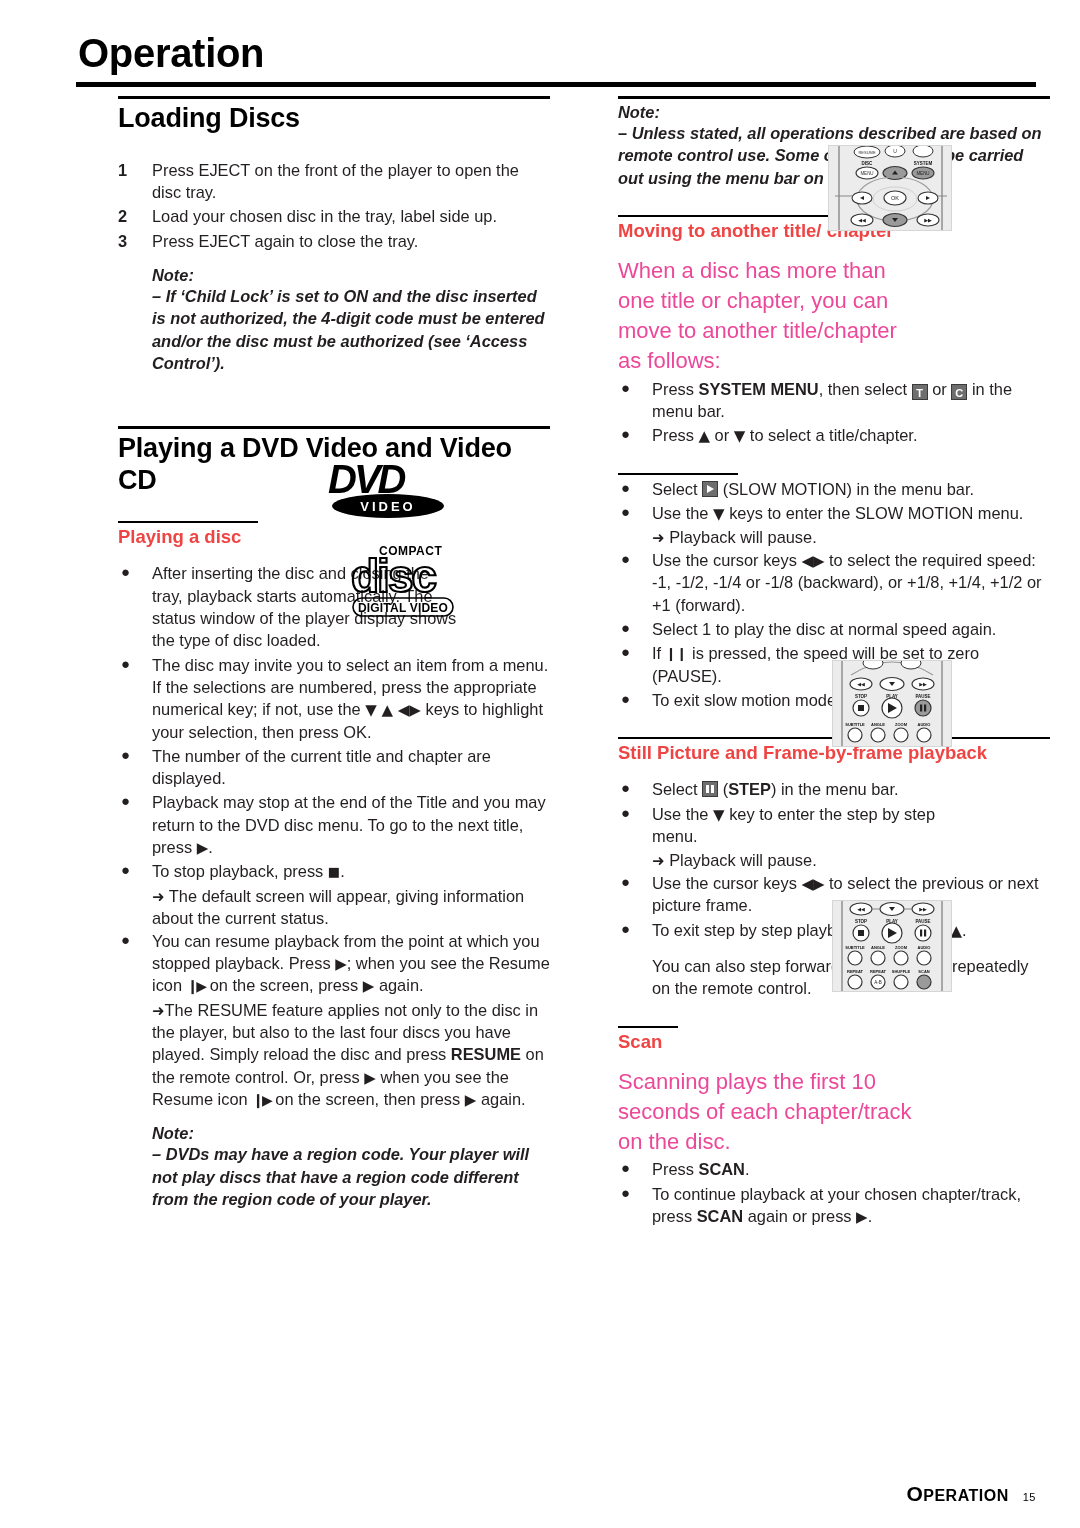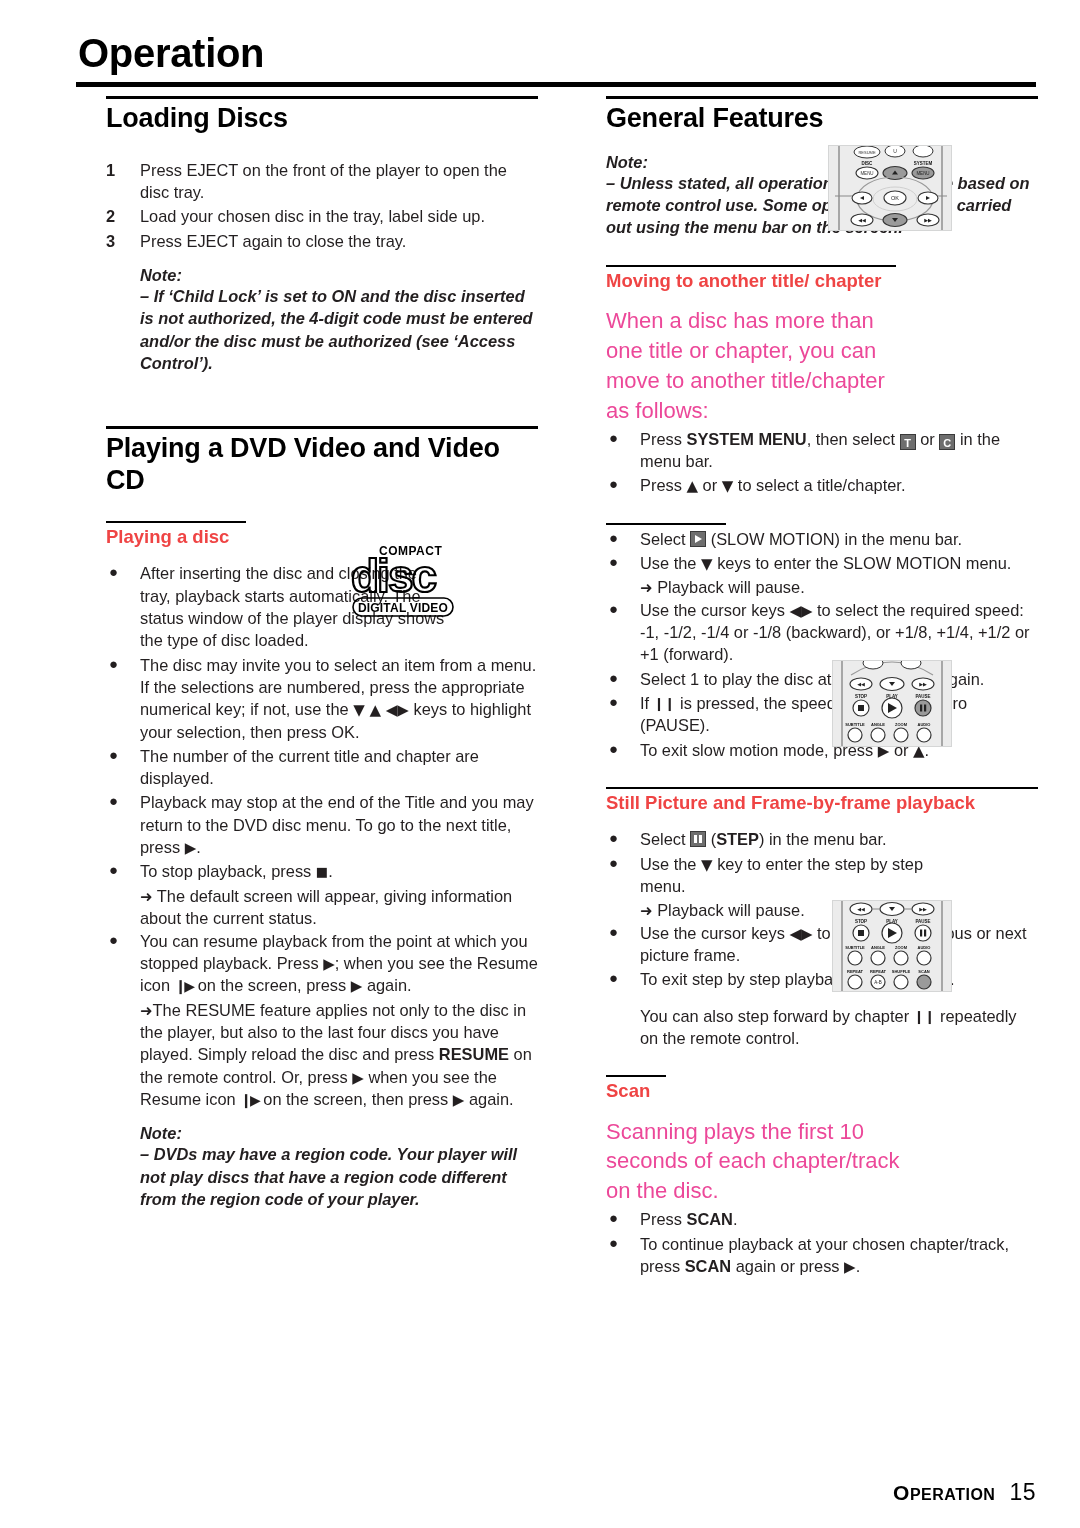--- a/index.html
+++ b/index.html
@@ -41,20 +41,21 @@
     width: 960px;
     height: 5px;
     background: #000;
   }
 
   
   .col {
     position: absolute;
     top: 96px;
     width: 432px;
+    margin-left: 12px;
   }
   .col-left  { left: 90px; }
   .col-right { left: 590px; }
 
   
   .h1-rule {
     height: 3px;
     background: #000;
     width: 100%;
     margin: 0 0 4px 0;
@@ -237,21 +238,21 @@
   .footer {
     position: absolute;
     right: 60px;
     bottom: 22px;
     font-size: 17px;
     font-weight: bold;
     letter-spacing: 0.5px;
     color: #000;
   }
   .footer .sc { font-size: 21px; }
-  .footer .pg { font-weight: normal; font-size: 23px; margin-left: 14px;}
+  .footer .pg { font-weight: normal; font-size: 11px; margin-left: 14px;}
 </style>
 </head>
 <body>
 
 <div class="page">
 
   <div class="page-title">Operation</div>
   <div class="title-rule"></div>
 
   <div class="col col-left">
@@ -331,35 +332,43 @@
         <span>on the screen, then press</span>
         <span class="g-lg">▶</span>
         <span>again.</span>
       </div>
 
       <div class="note-label plain-ind">Note:</div>
       <p class="note plain-ind">–  DVDs may have a region code. Your player will not play discs that have a region code different from the region code of your player.</p>
     </div>
   </div>
 
+  <div class="dvd-logo">
+    <svg viewBox="0 0 124 64" width="124" height="64" aria-hidden="true">
+      <g>
+        <text x="2" y="37" font-family="Liberation Sans, sans-serif" font-size="40" font-weight="bold" font-style="italic" fill="#000" letter-spacing="-3">DVD</text>
+        <ellipse cx="62" cy="50" rx="56" ry="12" fill="#000"></ellipse>
+        <text x="62" y="55" font-family="Liberation Sans, sans-serif" font-size="13" font-weight="bold" fill="#fff" text-anchor="middle" letter-spacing="3">VIDEO</text>
+      </g>
+    </svg>
+  </div>
 
   <div class="cd-logo">
     <svg viewBox="0 0 104 78" width="104" height="78" aria-hidden="true">
       <text x="28" y="15" font-family="Liberation Sans, sans-serif" font-size="12" font-weight="bold" fill="#000" letter-spacing="0.5">COMPACT</text>
       <text x="0" y="52" font-family="Liberation Sans, sans-serif" font-size="46" font-weight="bold" fill="none" stroke="#000" stroke-width="2.2" letter-spacing="-2">disc</text>
       <rect x="2" y="58" width="100" height="18" rx="9" fill="none" stroke="#000" stroke-width="1.6"></rect>
       <text x="52" y="72" font-family="Liberation Sans, sans-serif" font-size="12" font-weight="bold" fill="#000" text-anchor="middle" letter-spacing="0.2">DIGITAL VIDEO</text>
     </svg>
   </div>
 
   <div class="col col-right">
 
     <div class="sec-block">
       <div class="h1-rule w100p"></div>
-      <h1 class="sec" style="margin-bottom:18px;">General Features</h1>
       <div class="note-label" style="margin-top:0;">Note:</div>
       <p class="note">–  Unless stated, all operations described are based on remote control use.  Some operations can be carried out using the menu bar on the screen.</p>
     </div>
 
     <div class="sec-block" style="margin-top:24px;">
       <div class="h2-rule w290"></div>
       <h2 class="sub" style="width:290px;">Moving to another title/ chapter</h2>
       <p class="body" style="width:300px;">When a disc has more than one title or chapter, you can move to another title/chapter as follows:</p>
       <div class="bul-item">
         <span class="bul">●</span>

